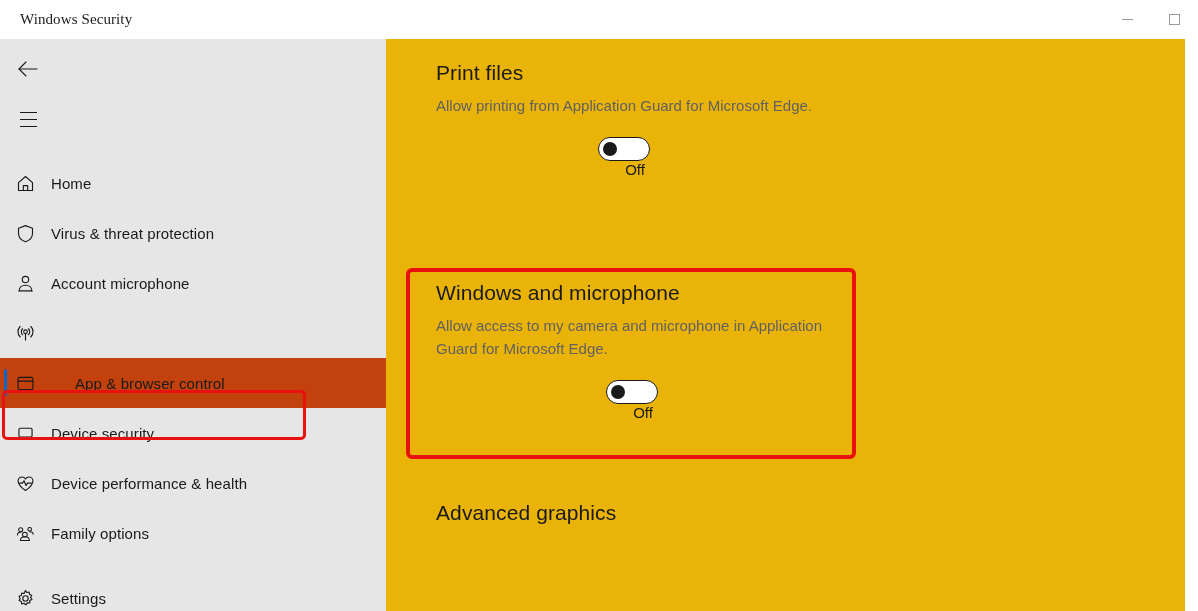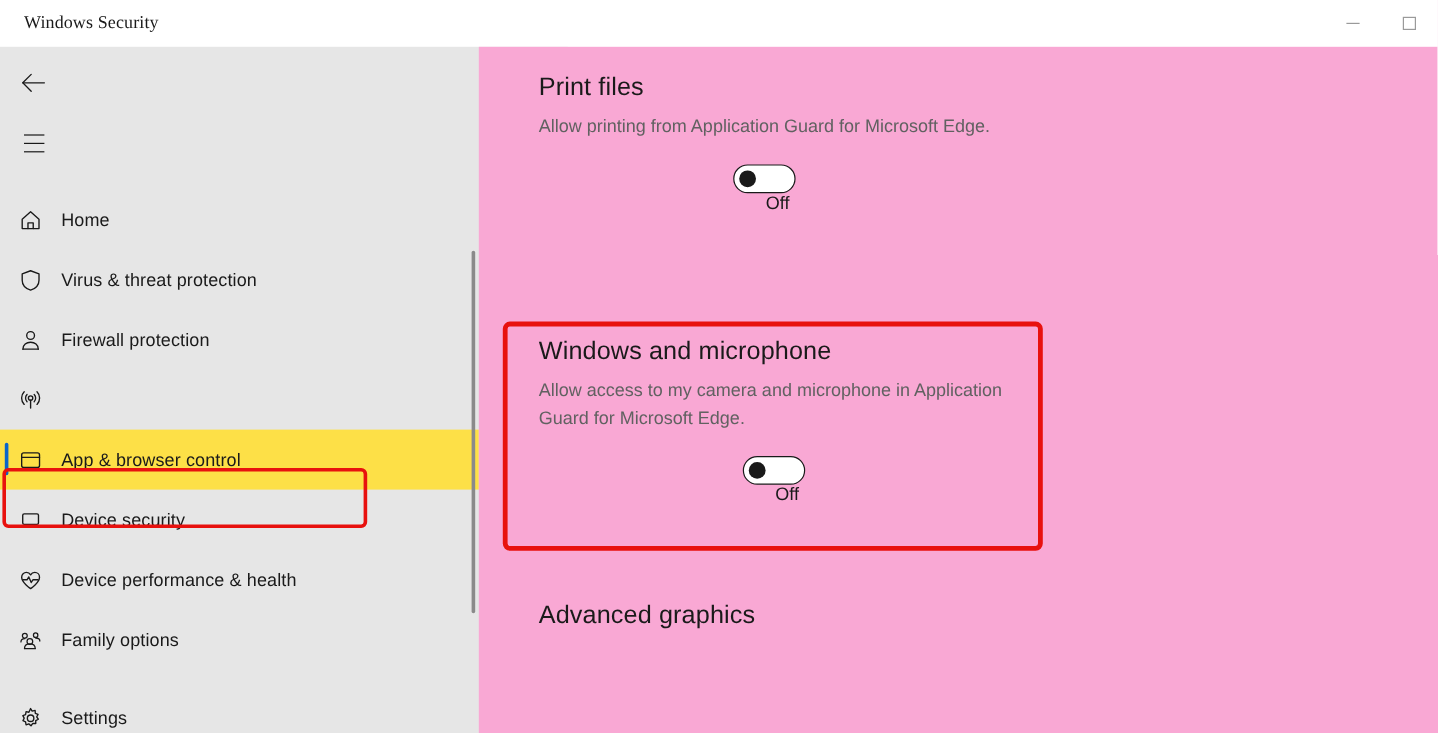--- a/index.html
+++ b/index.html
@@ -121,21 +121,22 @@
   .nav-item .nav-label {
     font-size: 15px;
     color: #1a1a1a;
     white-space: nowrap;
     letter-spacing: 0.1px;
     margin-left: 6px;
   }
   .nav-item.spaced { margin-top: 15px; }
 
   .nav-item.selected {
-    background: #fde047;
+    background: #c2410c;
+    gap: 24px;
   }
   .nav-item.selected .sel-bar {
     position: absolute;
     left: 4px;
     top: 11px;
     width: 3px;
     height: 27px;
     border-radius: 2px;
     background: #0a65c9;
   }
@@ -158,24 +159,24 @@
     top: 170px;
     width: 3px;
     height: 302px;
     background: #8a8a8a;
     border-radius: 2px;
   }
 
   
   .content {
     position: absolute;
-    left: 399px; top: 39px;
+    left: 386px; top: 39px;
     width: 799px;
     height: 572px;
-    background: #f9a8d4;
+    background: #eab308;
     overflow: hidden;
   }
 
   .section { position: absolute; left: 50px; }
   .section-title {
     font-size: 21px;
     color: #1a1a1a;
     font-weight: 400;
     letter-spacing: 0.1px;
     white-space: nowrap;
@@ -289,21 +290,21 @@
       </div>
 
       <div class="nav-item">
         <span class="nav-icon">
           <svg width="21" height="21" viewBox="0 0 24 24" fill="none" stroke="#1a1a1a" stroke-width="1.3" stroke-linecap="round" stroke-linejoin="round">
             <circle cx="12" cy="7.5" r="3.7"></circle>
             <path d="M4.7 20.5 C4.7 16.4 8 14 12 14 C16 14 19.3 16.4 19.3 20.5"></path>
             <line x1="4.7" y1="20.5" x2="19.3" y2="20.5"></line>
           </svg>
         </span>
-        <span class="nav-label">Firewall protection</span>
+        <span class="nav-label">Account microphone</span>
       </div>
 
       <div class="nav-item">
         <span class="nav-icon">
           <svg width="21" height="21" viewBox="0 0 24 24" fill="none" stroke="#1a1a1a" stroke-width="1.3" stroke-linecap="round" stroke-linejoin="round">
             <circle cx="12" cy="10" r="2.1"></circle>
             <path d="M8.6 6.6 A4.8 4.8 0 0 0 8.6 13.4"></path>
             <path d="M15.4 6.6 A4.8 4.8 0 0 1 15.4 13.4"></path>
             <path d="M5.9 4 A8.5 8.5 0 0 0 5.9 16"></path>
             <path d="M18.1 4 A8.5 8.5 0 0 1 18.1 16"></path>

